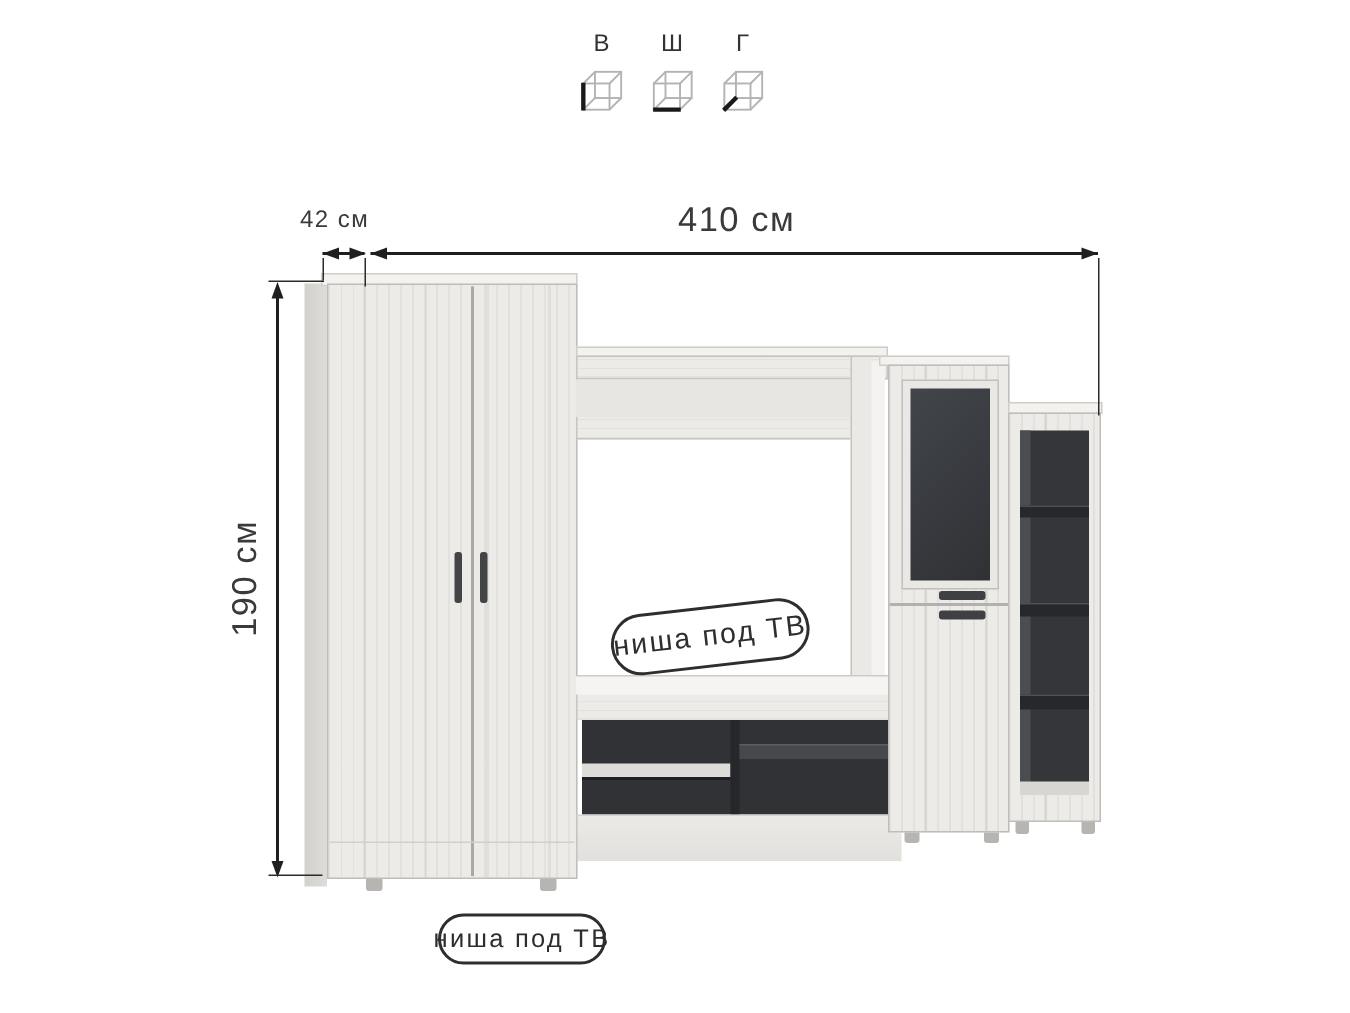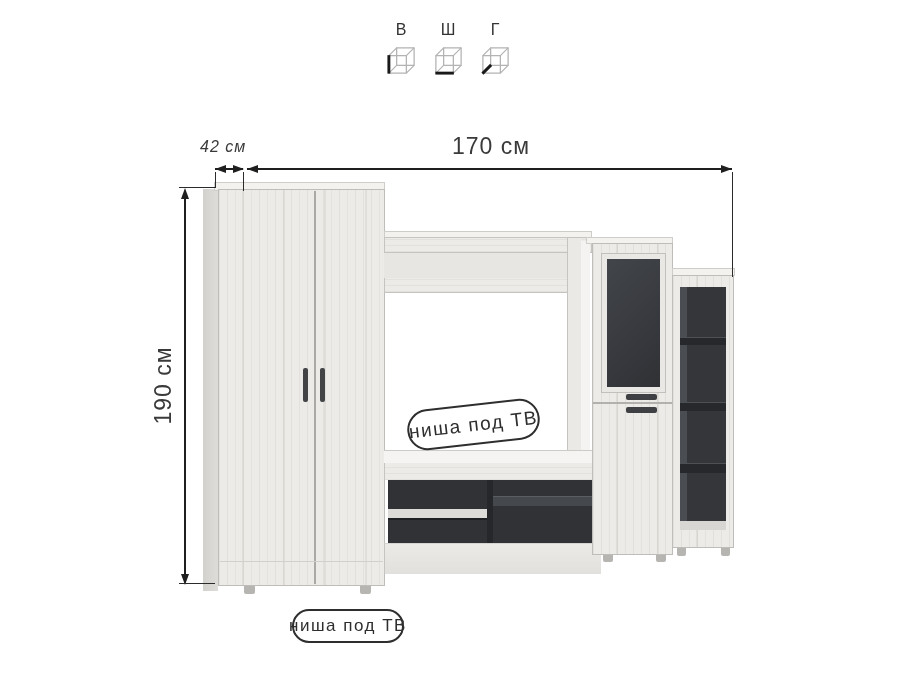--- a/index.html
+++ b/index.html
@@ -143,28 +143,28 @@
   <div class="abs dark-shelf" style="left:680px;top:402px;width:46px;height:8px;"></div>
   <div class="abs dark-shelf" style="left:680px;top:463px;width:46px;height:9px;"></div>
   <div class="abs" style="left:680px;top:521px;width:46px;height:9px;background:#d8d6d2;"></div>
   <div class="abs foot" style="left:677px;top:548px;width:9px;height:8px;"></div>
   <div class="abs foot" style="left:721px;top:548px;width:9px;height:8px;"></div>
 
   <div class="stadium abs" style="left:407px;top:404px;width:133px;height:41px;font-size:19px;transform:rotate(-6.5deg);">
     <span>ниша под ТВ</span>
   </div>
 
-  <div class="abs dim-text" style="left:200px;top:138px;font-size:16px;font-style:italic;">42 см</div>
+  <div class="abs dim-text" style="left:200px;top:138px;font-size:16px;">42 см</div>
   <div class="abs dim-line-h" style="left:215px;top:168px;width:28px;"></div>
   <div class="abs arr arr-l" style="left:215px;top:165px;"></div>
   <div class="abs arr arr-r" style="left:233px;top:165px;"></div>
   <div class="abs ext-line" style="left:215px;top:172px;width:1px;height:15px;"></div>
   <div class="abs ext-line" style="left:243px;top:172px;width:1px;height:19px;"></div>
 
-  <div class="abs dim-text" style="left:452px;top:133px;font-size:23px;">170 см</div>
+  <div class="abs dim-text" style="left:452px;top:133px;font-size:23px;">410 см</div>
   <div class="abs dim-line-h" style="left:247px;top:168px;width:485px;"></div>
   <div class="abs arr arr-l" style="left:247px;top:165px;"></div>
   <div class="abs arr arr-r" style="left:721px;top:165px;"></div>
   <div class="abs ext-line" style="left:732px;top:172px;width:1px;height:105px;"></div>
 
   <div class="abs dim-text" style="left:118px;top:372px;width:90px;text-align:center;font-size:23px;transform:rotate(-90deg);">190 см</div>
   <div class="abs dim-line-v" style="left:184px;top:191px;height:384px;"></div>
   <div class="abs arr arr-u" style="left:181px;top:188px;"></div>
   <div class="abs arr arr-d" style="left:181px;top:574px;"></div>
   <div class="abs ext-line" style="left:179px;top:187px;width:37px;height:1px;"></div>

